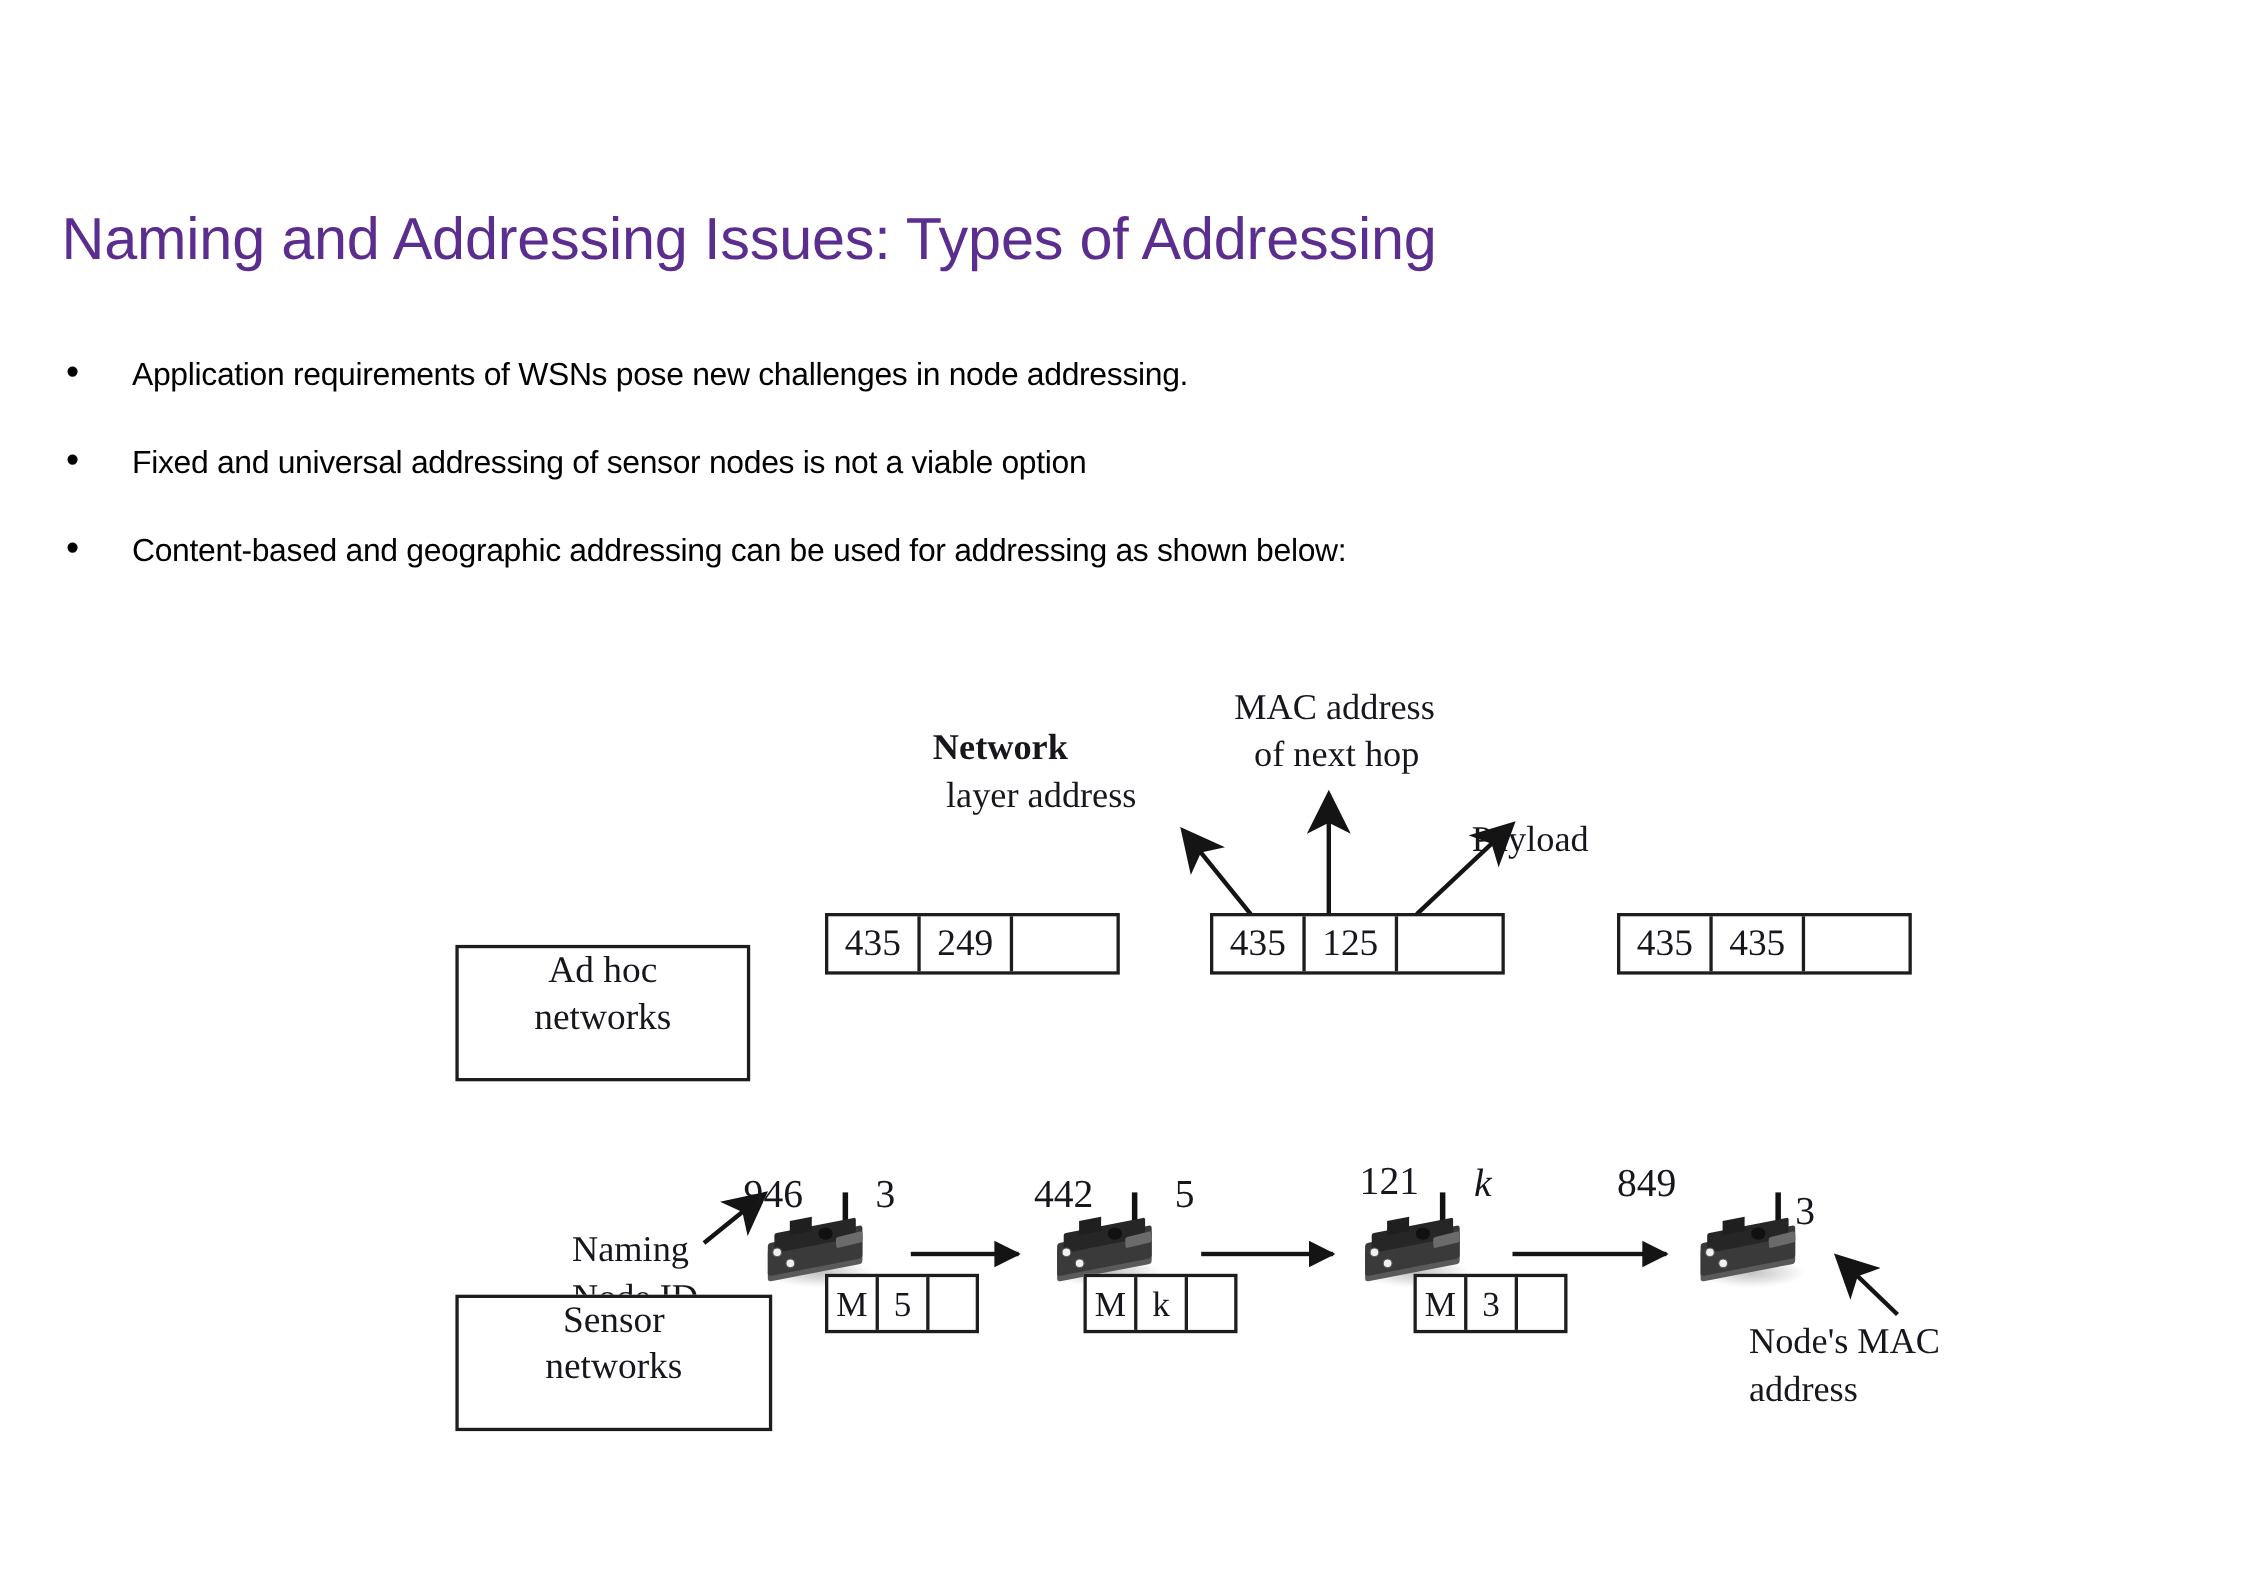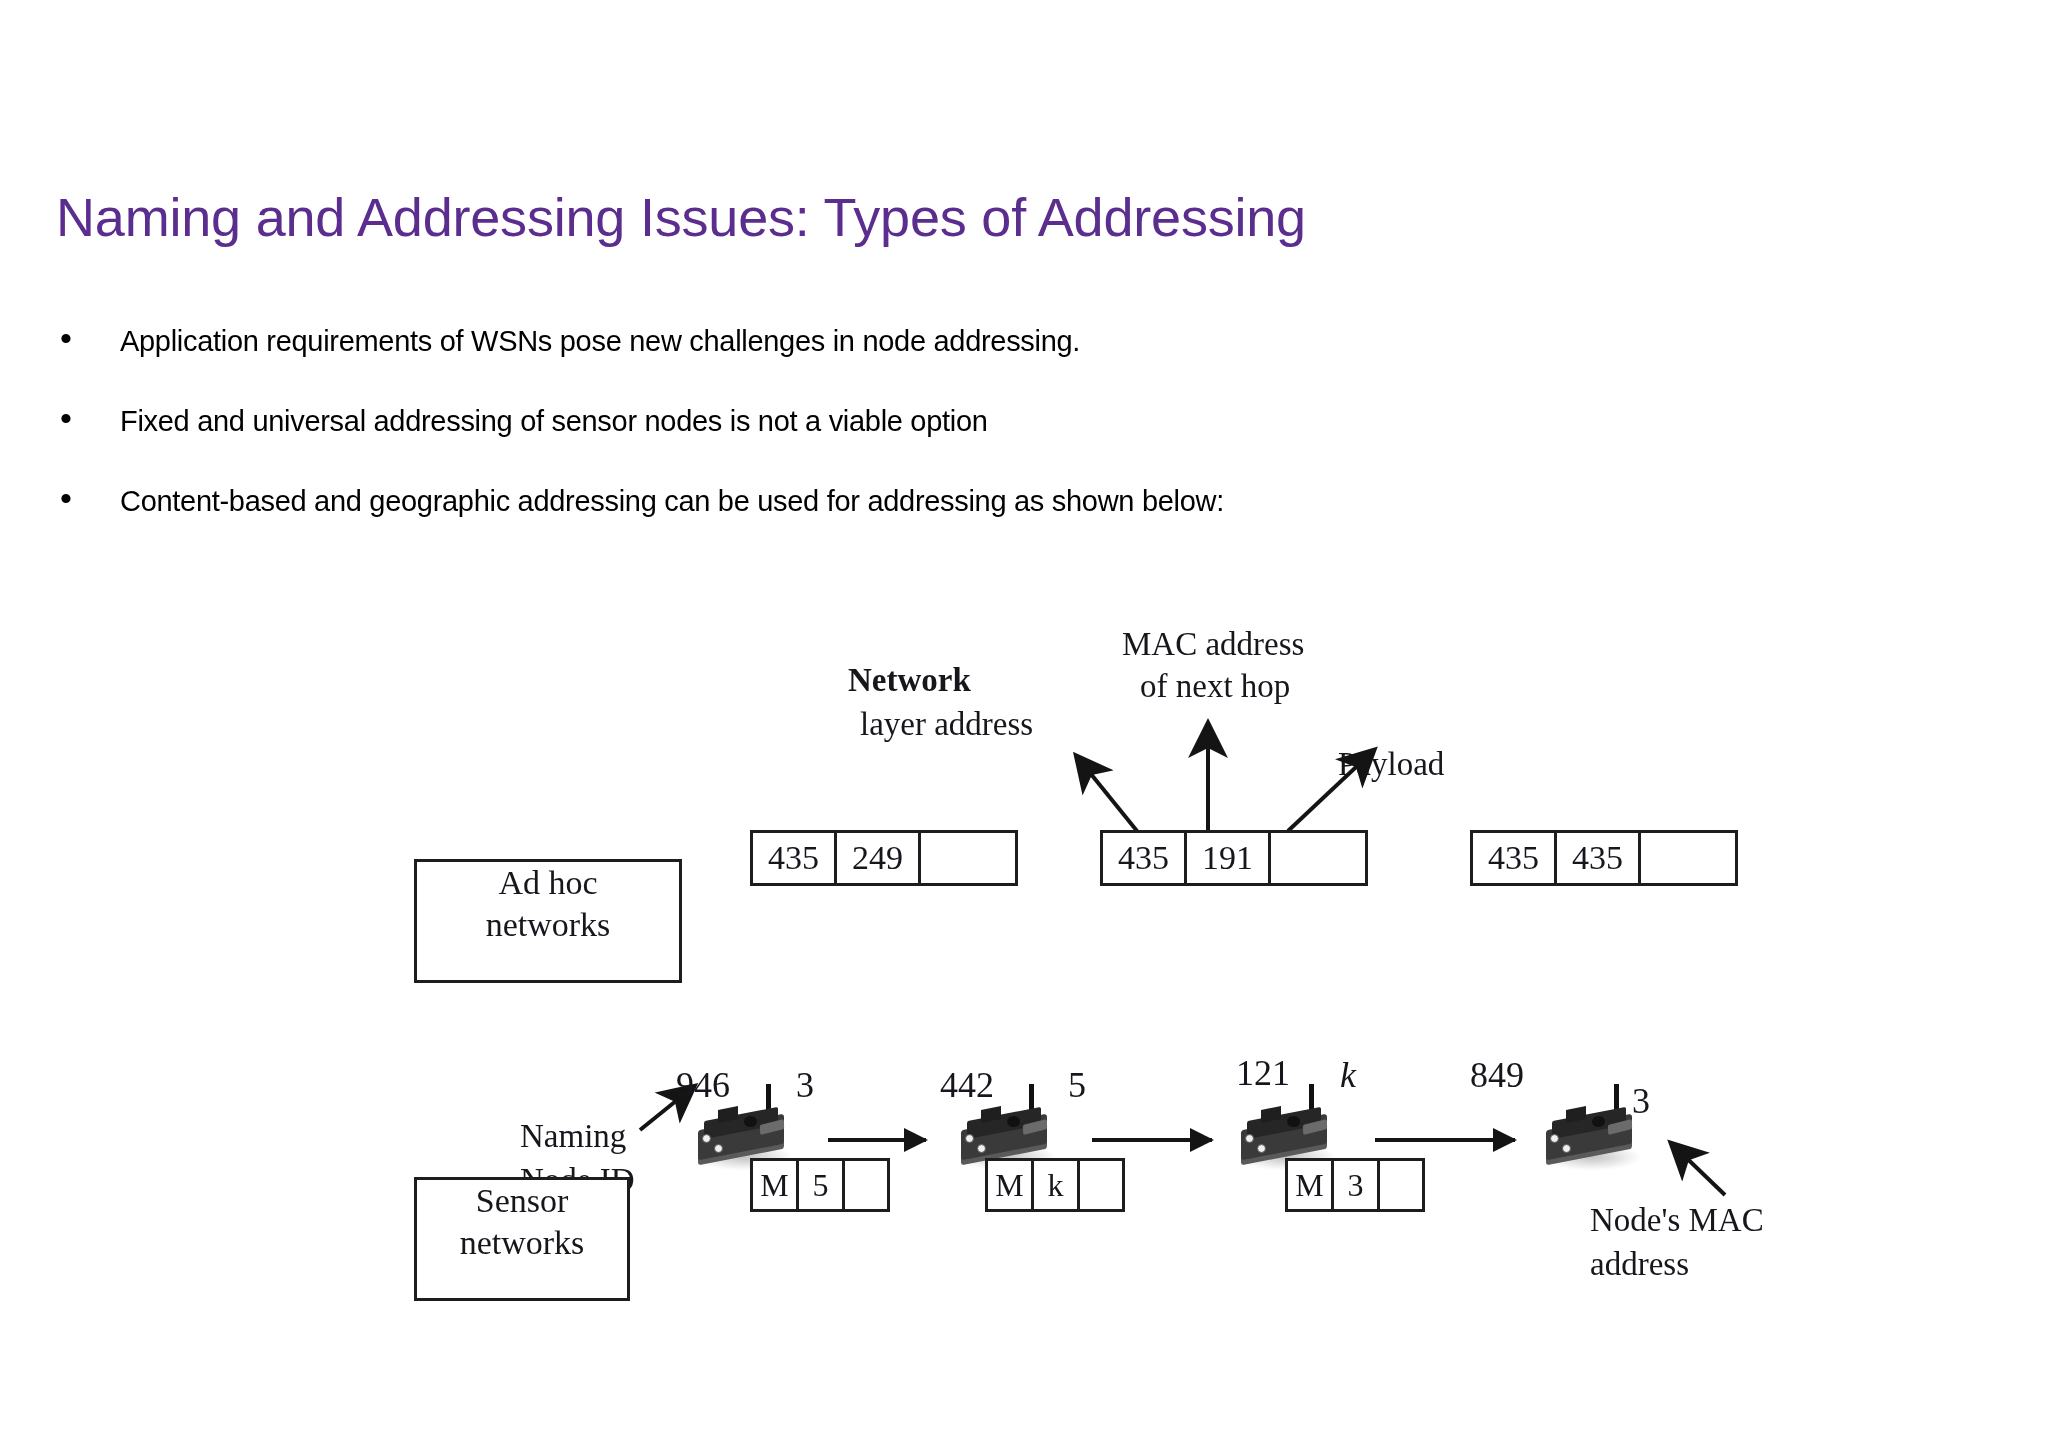--- a/index.html
+++ b/index.html
@@ -300,21 +300,21 @@
   </div>
 
   <div class="packet adhoc" style="left:750px; top:200px;">
     <div class="cell">435</div>
     <div class="cell">249</div>
     <div class="cell pay"></div>
   </div>
 
   <div class="packet adhoc" style="left:1100px; top:200px;">
     <div class="cell">435</div>
-    <div class="cell">191</div>
+    <div class="cell">125</div>
     <div class="cell pay"></div>
   </div>
 
   <div class="packet adhoc" style="left:1470px; top:200px;">
     <div class="cell">435</div>
     <div class="cell">435</div>
     <div class="cell pay"></div>
   </div>
 
   <div class="fig-label" style="left:520px; top:486px;">Naming</div>
@@ -380,21 +380,21 @@
     <div class="led" style="left:22px; top:44px;"></div>
   </div>
 
   <div class="hop-arrow" style="left:828px; top:508px; width:98px;"></div>
   <div class="hop-arrow" style="left:1092px; top:508px; width:120px;"></div>
   <div class="hop-arrow" style="left:1375px; top:508px; width:140px;"></div>
 
   <div class="fig-label" style="left:1590px; top:570px;">Node's MAC</div>
   <div class="fig-label" style="left:1590px; top:614px;">address</div>
 
-  <div class="cat-box" style="left:414px; top:456px; width:216px; height:124px; top:508px;">
+  <div class="cat-box" style="left:414px; top:456px; width:288px; height:124px; top:508px;">
     <div>
       <span>Sensor</span><br>
       <span>networks</span>
     </div>
   </div>
 
   <div class="packet sensor" style="left:750px; top:528px;">
     <div class="cell">M</div>
     <div class="cell">5</div>
     <div class="cell pay"></div>

